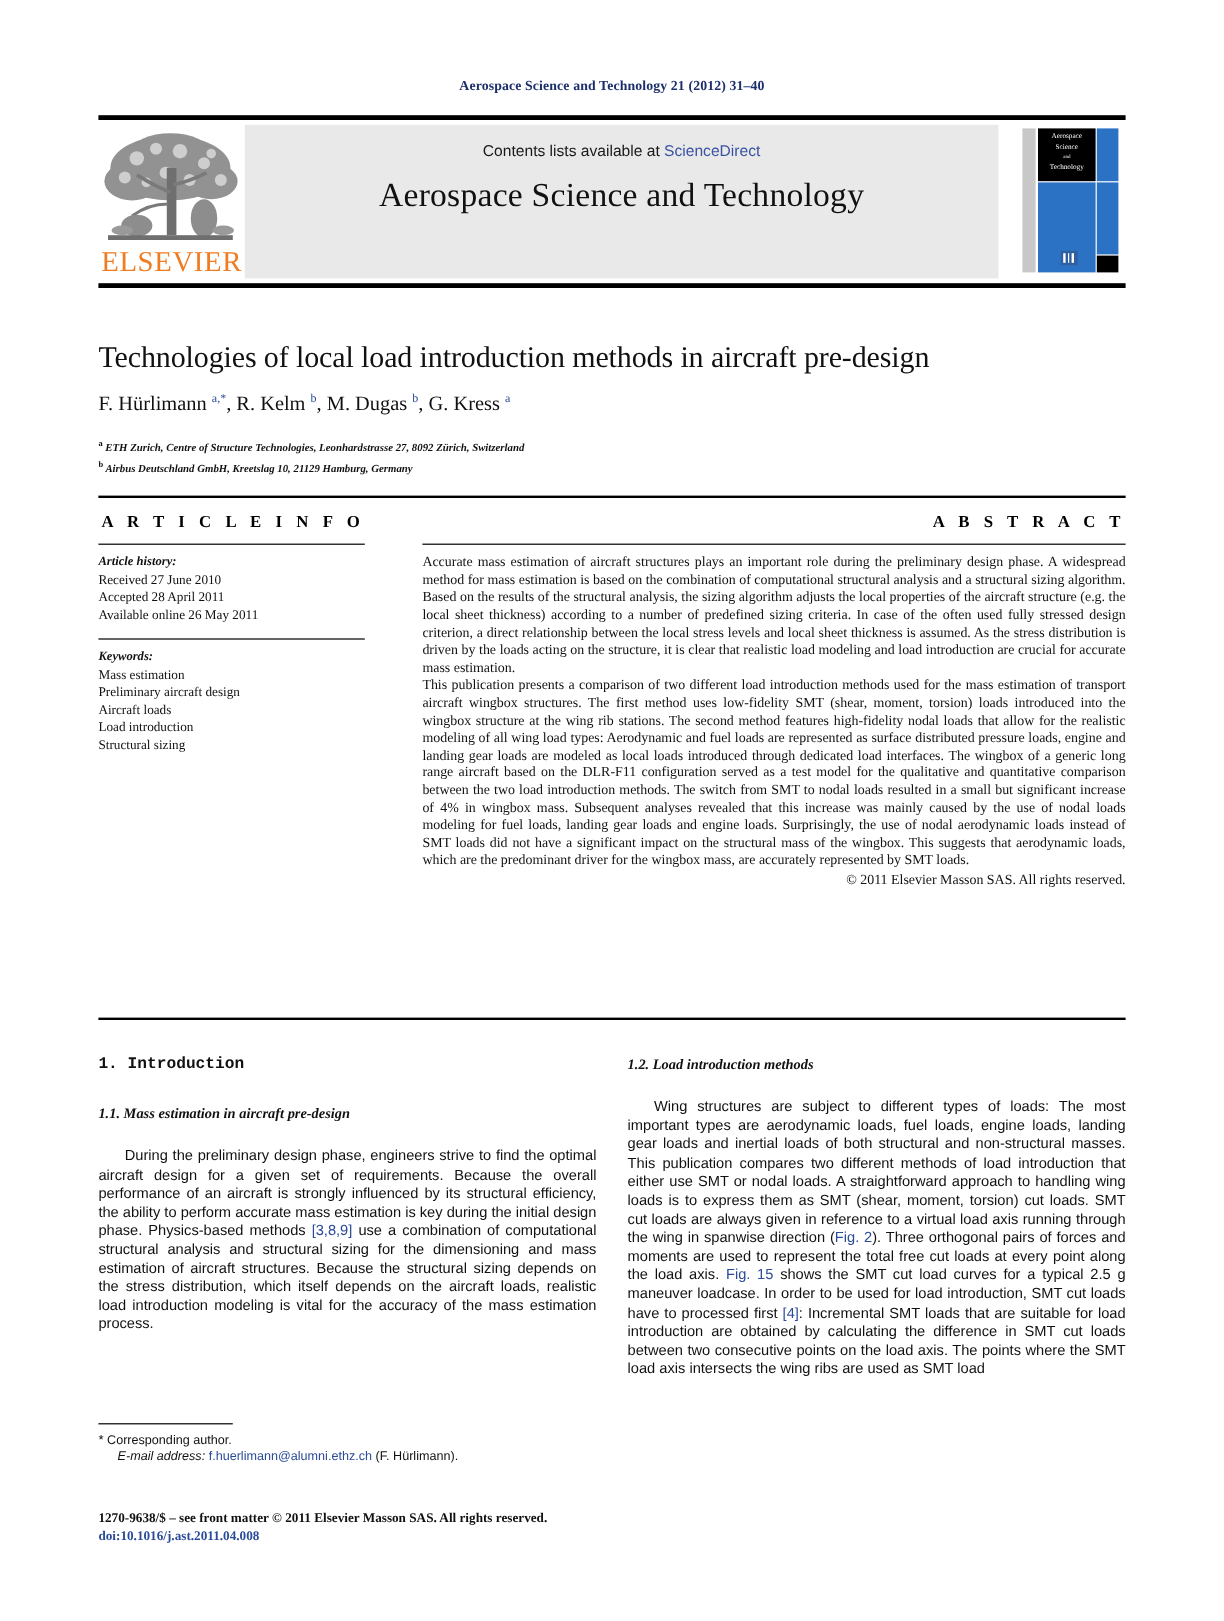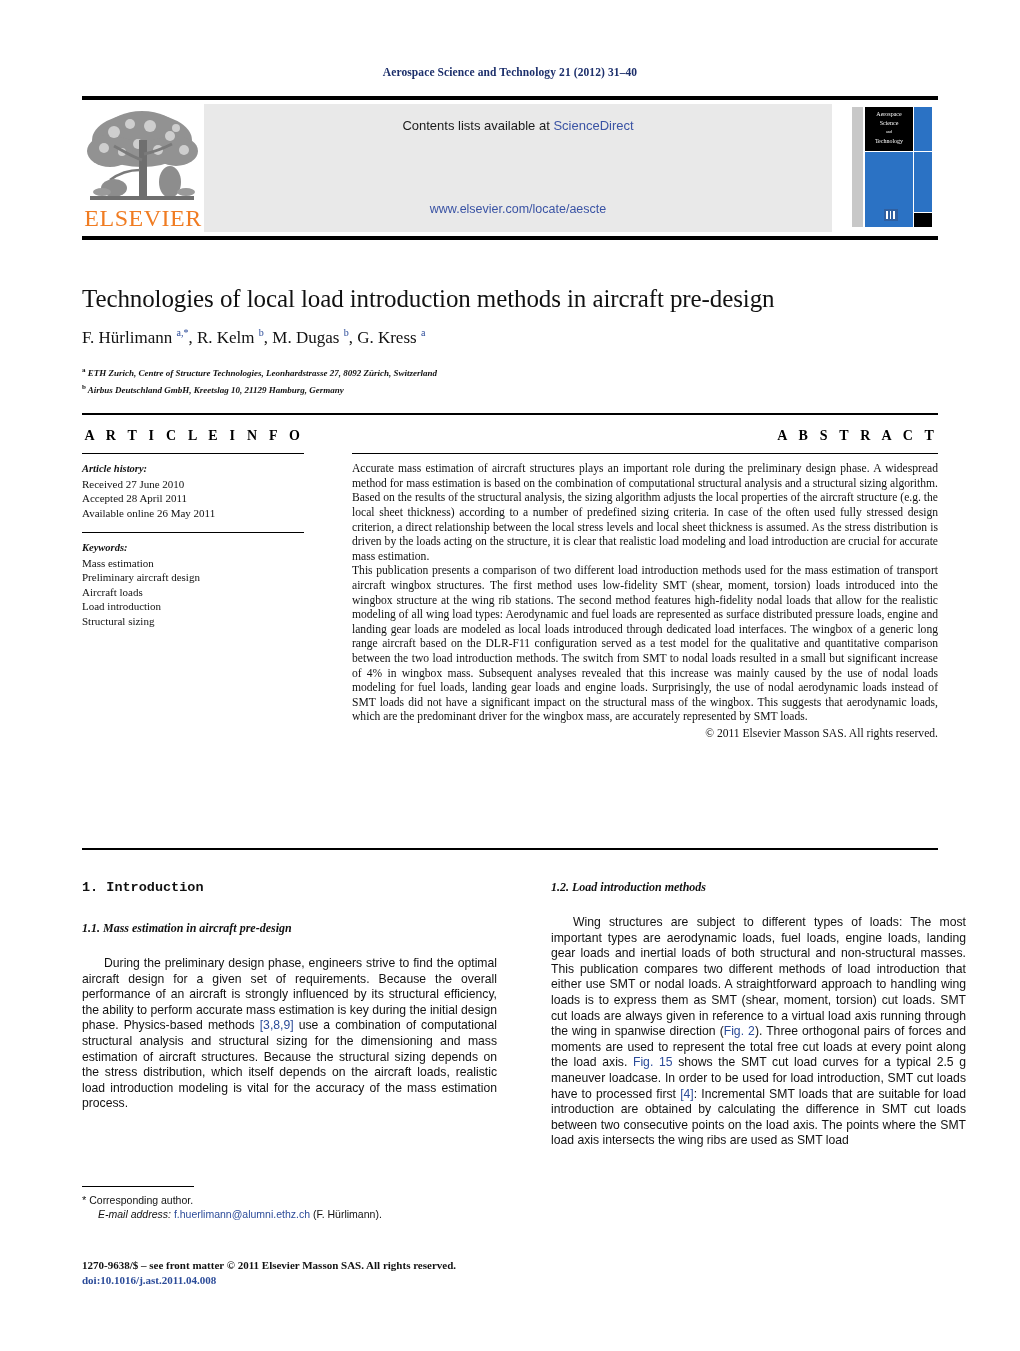--- a/index.html
+++ b/index.html
@@ -109,21 +109,21 @@
     font-family:"Liberation Serif", serif;font-size:11.6px;line-height:14.6px;
     color:#111;text-align:justify;
   }
   .abstext p{margin:0;}
   .copyright{text-align:right;margin-top:2px;font-size:11.6px;}
 
   .hrule-wide2{position:absolute;left:82px;top:848px;width:856px;height:1.5px;background:#000;}
 
   
   .colL{position:absolute;left:82px;top:880px;width:415px;}
-  .colR{position:absolute;left:523px;top:880px;width:415px;margin-left:28px;}
+  .colR{position:absolute;left:523px;top:880px;width:415px;}
 
   .h1{
     font-family:Liberation Mono, monospace;font-size:13.5px;font-weight:bold;
     margin:0 0 26px 0;color:#111;
   }
   .h2{
     font-family:"Liberation Serif", serif;font-size:12px;font-weight:bold;font-style:italic;
     margin:0 0 20px 0;color:#111;
   }
   .body{
@@ -192,21 +192,21 @@
           <ellipse cx="102" cy="88" rx="9" ry="4"></ellipse>
         </g>
         <text x="59" y="122" text-anchor="middle" font-family="Liberation Serif, serif" font-size="24" fill="#f07c22" letter-spacing="0.5">ELSEVIER</text>
       </svg>
     </div>
 
     <div class="banner">
       <div class="line1">
         <span>Contents lists available at </span><span class="sd">ScienceDirect</span>
       </div>
-      <div class="url">www.elsevier.com/locate/aescte</div>
+      <div class="jname">Aerospace Science and Technology</div>
     </div>
 
     <div class="cover">
       <div class="spine"></div>
       <div class="hdr">
         <div class="t">
           <span>Aerospace</span><br>
           <span>Science</span><br>
           <span class="sm">and</span><br>
           <span>Technology</span>

